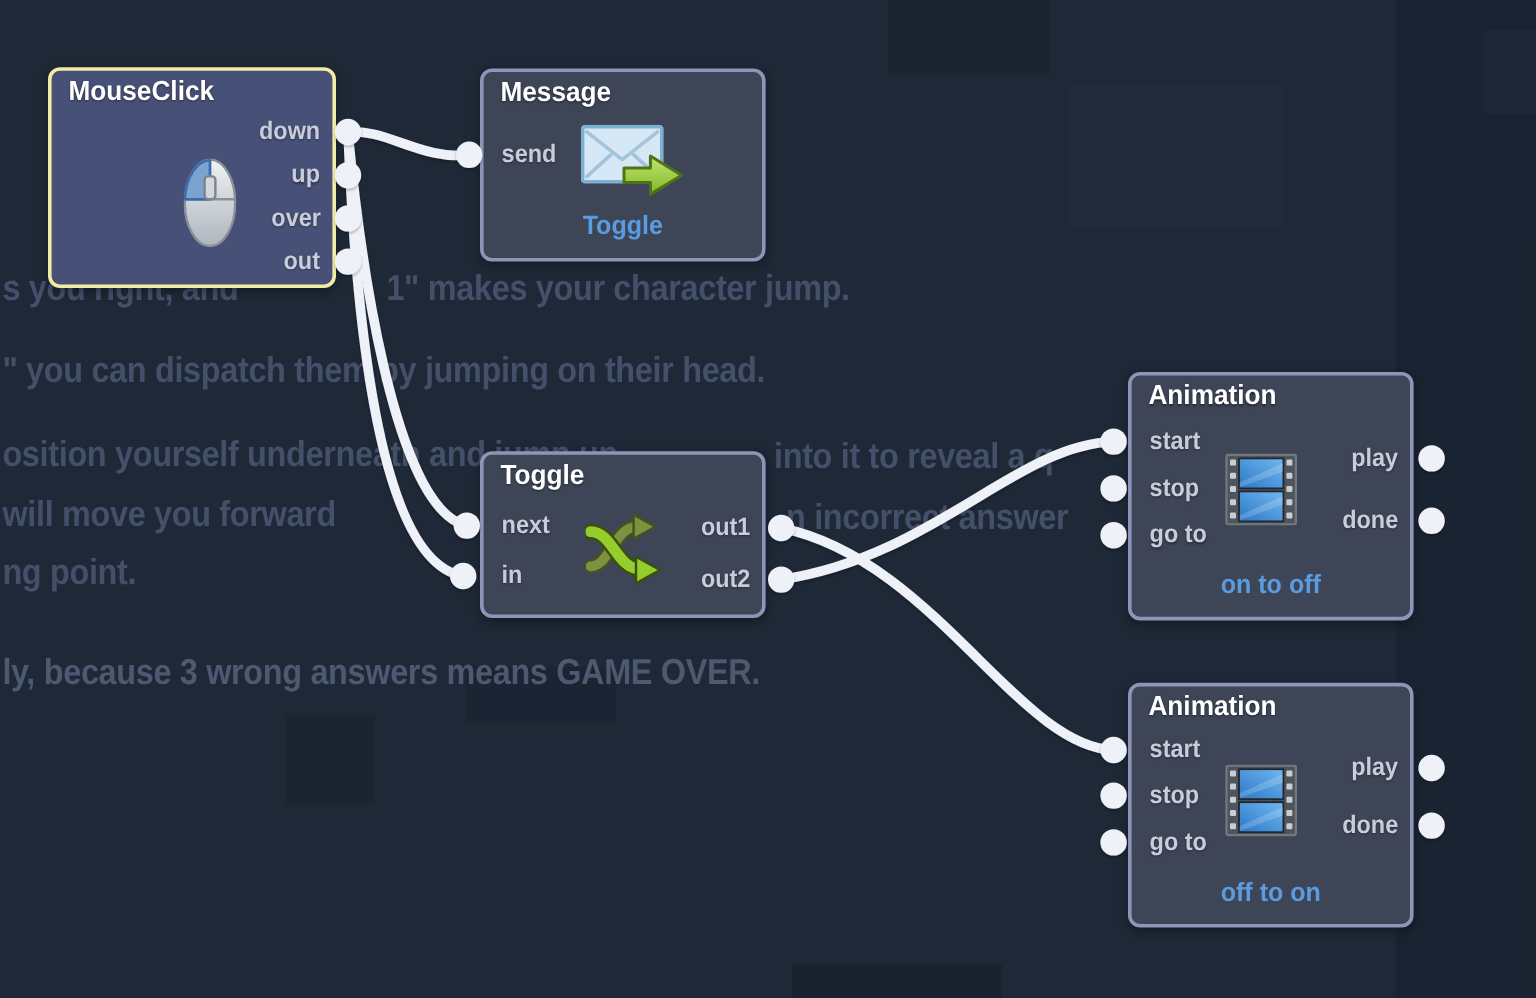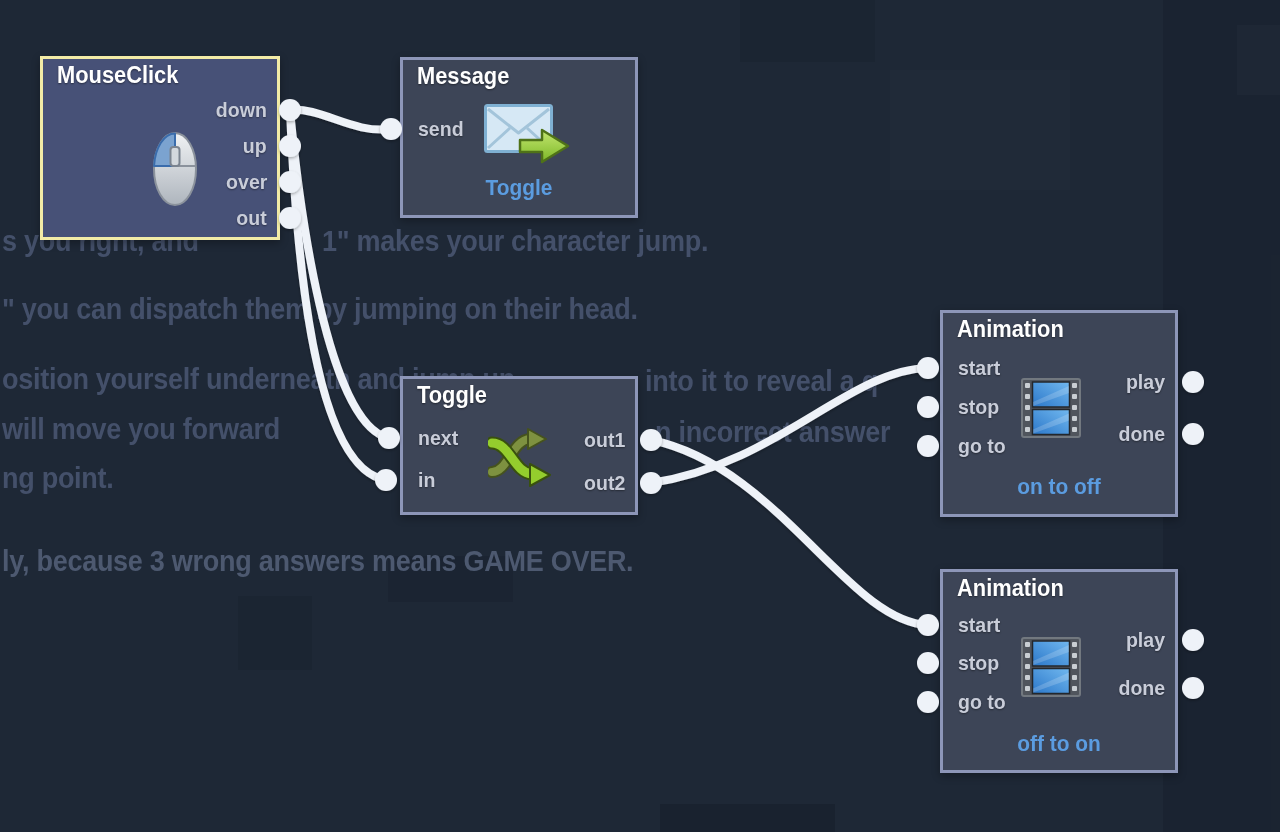--- a/index.html
+++ b/index.html
@@ -21,21 +21,21 @@
             white-space:nowrap; letter-spacing:-0.3px; transform:scaleX(0.9); transform-origin:0 0; }
   .bgtext.strong { color:#4d5970; }
 
   
   svg.overlay { position:absolute; left:0; top:0; z-index:5; pointer-events:none; }
   .wire { fill:none; stroke:#eef2f8; stroke-width:8; stroke-linecap:round; }
   .portdot { fill:#eef2f8; }
 
   
   .node { position:absolute; z-index:3; background:#3d4557; border:3px solid #8d96b8;
-          border-radius:0; box-shadow:0 3px 8px rgba(0,0,0,0.3); }
+          border-radius:10px; box-shadow:0 3px 8px rgba(0,0,0,0.3); }
   .node.selected { background:#475177; border-color:#f2eba6; }
   .ntitle { position:absolute; left:14px; top:3px; color:#ffffff; font-size:23px; font-weight:700;
             white-space:nowrap; transform:scaleX(0.95); transform-origin:0 50%;
             text-shadow:0 1px 2px rgba(0,0,0,0.45); }
   .plabel { position:absolute; color:#c9cdd9; font-size:21px; font-weight:700; white-space:nowrap;
             line-height:26px; text-shadow:0 1px 2px rgba(0,0,0,0.4); }
   .plabel.in  { left:15px; transform:scaleX(0.93); transform-origin:0 50%; }
   .plabel.out { right:10px; transform:scaleX(0.93); transform-origin:100% 50%; }
   .nfooter { position:absolute; left:0; width:100%; text-align:center; color:#5b9ce0;
              font-size:22px; font-weight:700; line-height:26px; transform:scaleX(0.95); }

